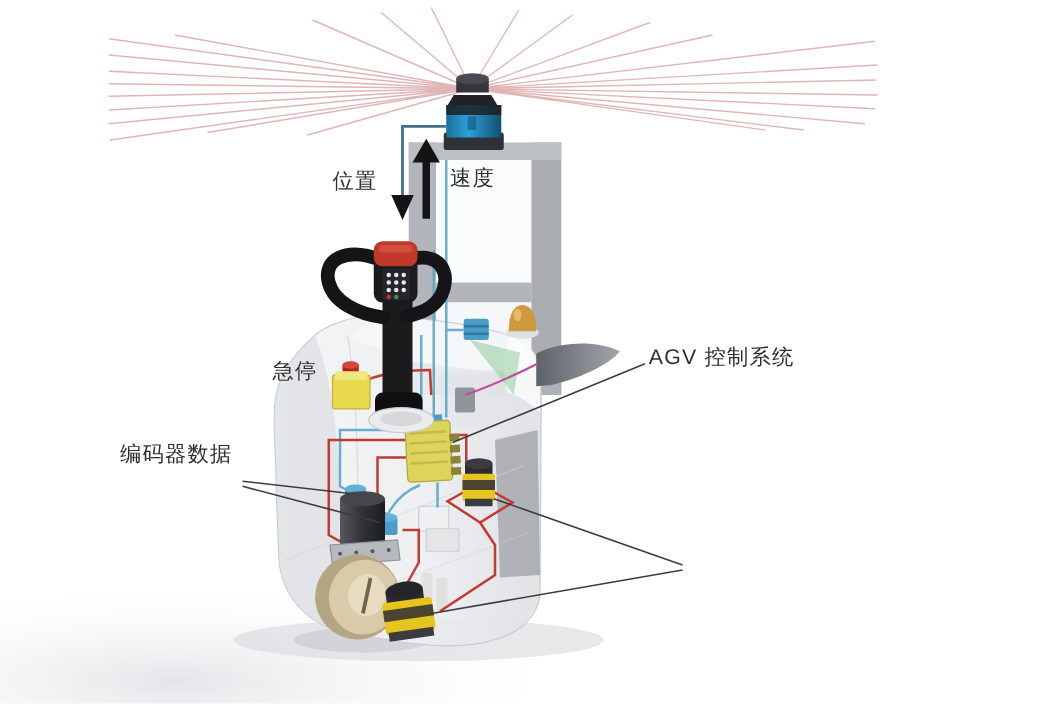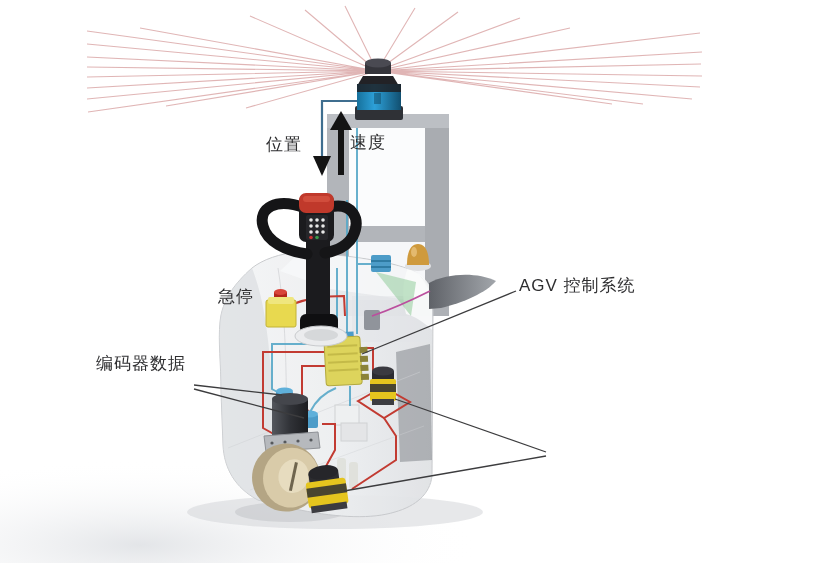--- a/index.html
+++ b/index.html
@@ -234,17 +234,17 @@
   <g stroke="#3c3c3e" stroke-width="1.3" fill="none">
     <path d="M516,291 L362,354"></path>
     <path d="M194,385 L282,395"></path>
     <path d="M194,389 L304,418"></path>
     <path d="M546,452 L395,399"></path>
     <path d="M546,456 L344,491"></path>
   </g>
 </svg>
 
 <div class="callout" style="left:266px;top:136px;">位置</div>
-<div class="callout" style="left:350px;top:134px;">速度</div>
+<div class="callout" style="left:360px;top:134px;">速度</div>
 <div class="callout" style="left:218px;top:288px;">急停</div>
 <div class="callout" style="left:519px;top:277px;">AGV 控制系统</div>
 <div class="callout" style="left:96px;top:355px;">编码器数据</div>
 </div>
 
 </body></html>

